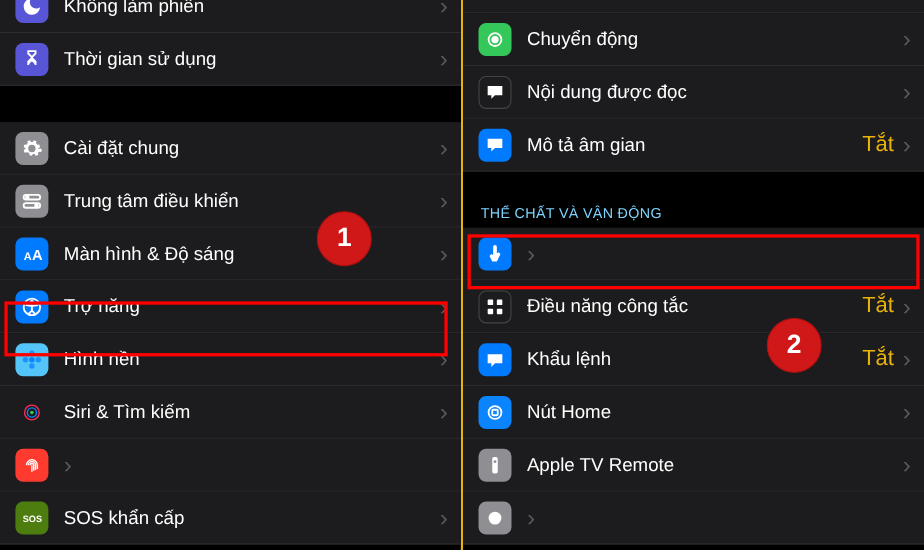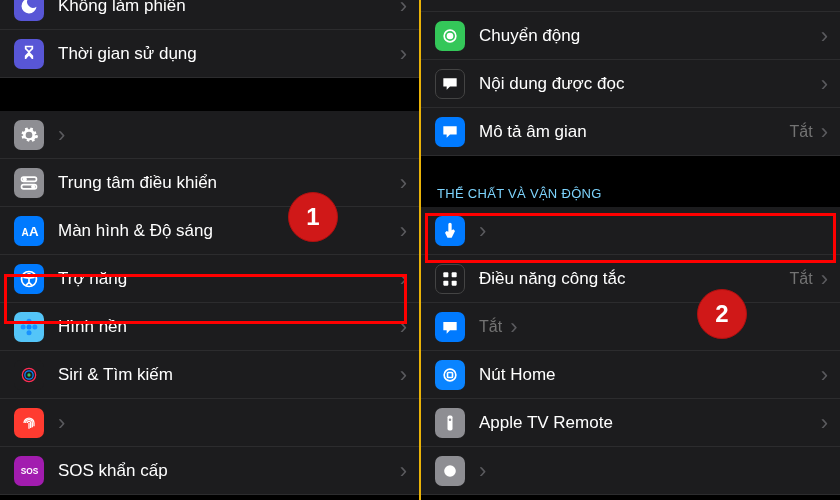--- a/index.html
+++ b/index.html
@@ -48,22 +48,22 @@
   }
   .icon-box svg { width: 20px; height: 20px; }
   .label {
     color: #fff;
     font-size: 17px;
     flex: 1;
     white-space: nowrap;
     overflow: hidden;
   }
   .value {
-    color: #737373;
-    font-size: 16px;
+    color: #eab308;
+    font-size: 20px;
     margin-right: 8px;
   }
   .chevron { color: #5a5a5e; font-size: 22px; line-height: 1; }
   .highlight-box {
     position: absolute;
     border: 3px solid #ff0000;
     pointer-events: none;
     z-index: 10;
   }
   .hb1 { left: 4px; right: 12px; }
@@ -111,20 +111,21 @@
   </div>
 
   <div class="section-gap"></div>
 
   <div class="row">
     <div class="icon-box" style="background:#8e8e93">
       <svg viewBox="0 0 24 24" fill="#fff">
           <path d="M12 8a4 4 0 1 0 0 8 4 4 0 0 0 0-8zm9 4l2 1-1 3-2-.5-1.5 1.5.5 2-3 1-1-2h-2l-1 2-3-1 .5-2L6 16l-2 .5-1-3 2-1v-1l-2-1 1-3 2 .5L7.5 6l-.5-2 3-1 1 2h2l1-2 3 1-.5 2L18 8l2-.5 1 3-2 1v1z"></path>
         </svg>
     </div>
+    <span class="label">Cài đặt chung</span>
     <span class="chevron">›</span>
   </div>
 
   <div class="row">
     <div class="icon-box" style="background:#8e8e93">
       <svg viewBox="0 0 24 24" fill="none" stroke="#fff" stroke-width="2">
           <rect x="3" y="5" width="18" height="5" rx="2.5"></rect>
           <circle cx="7" cy="7.5" r="1.5" fill="#fff"></circle>
           <rect x="3" y="14" width="18" height="5" rx="2.5"></rect>
           <circle cx="17" cy="16.5" r="1.5" fill="#fff"></circle>
@@ -186,21 +187,21 @@
   <div class="row">
     <div class="icon-box" style="background:#ff3b30">
       <svg viewBox="0 0 24 24" fill="none" stroke="#fff" stroke-width="1.5">
           <path d="M6 12a6 6 0 0 1 12 0v4M8 12a4 4 0 0 1 8 0v5M10 12a2 2 0 0 1 4 0v6M12 12v7"></path>
         </svg>
     </div>
     <span class="chevron">›</span>
   </div>
 
   <div class="row">
-    <div class="icon-box" style="background:#a21caf">
+    <div class="icon-box" style="background:#4d7c0f">
       <svg viewBox="0 0 24 24">
           <text x="2" y="16" font-size="10" font-weight="800" fill="#fff">SOS</text>
         </svg>
     </div>
     <span class="label">SOS khẩn cấp</span>
     <span class="chevron">›</span>
   </div>
 
   <div class="highlight-box hb1" style="top:274px;height:50px;"></div>
   <div class="circle-badge" style="top:192px;left:288px;">1</div>
@@ -273,20 +274,21 @@
 
   <div class="row">
     <div class="icon-box" style="background:#007aff">
       <svg viewBox="0 0 24 24" fill="#fff">
           <path d="M4 6h16v10H12l-4 4v-4H4z"></path>
           <rect x="8" y="9" width="1.5" height="4"></rect>
           <rect x="11" y="8" width="1.5" height="6"></rect>
           <rect x="14" y="9" width="1.5" height="4"></rect>
         </svg>
     </div>
+    <span class="label">Khẩu lệnh</span>
     <span class="value">Tắt</span>
     <span class="chevron">›</span>
   </div>
 
   <div class="row">
     <div class="icon-box" style="background:#0a84ff">
       <svg viewBox="0 0 24 24" fill="none" stroke="#fff" stroke-width="2">
           <rect x="5" y="5" width="14" height="14" rx="7"></rect>
           <rect x="9" y="9" width="6" height="6" rx="1"></rect>
         </svg>

